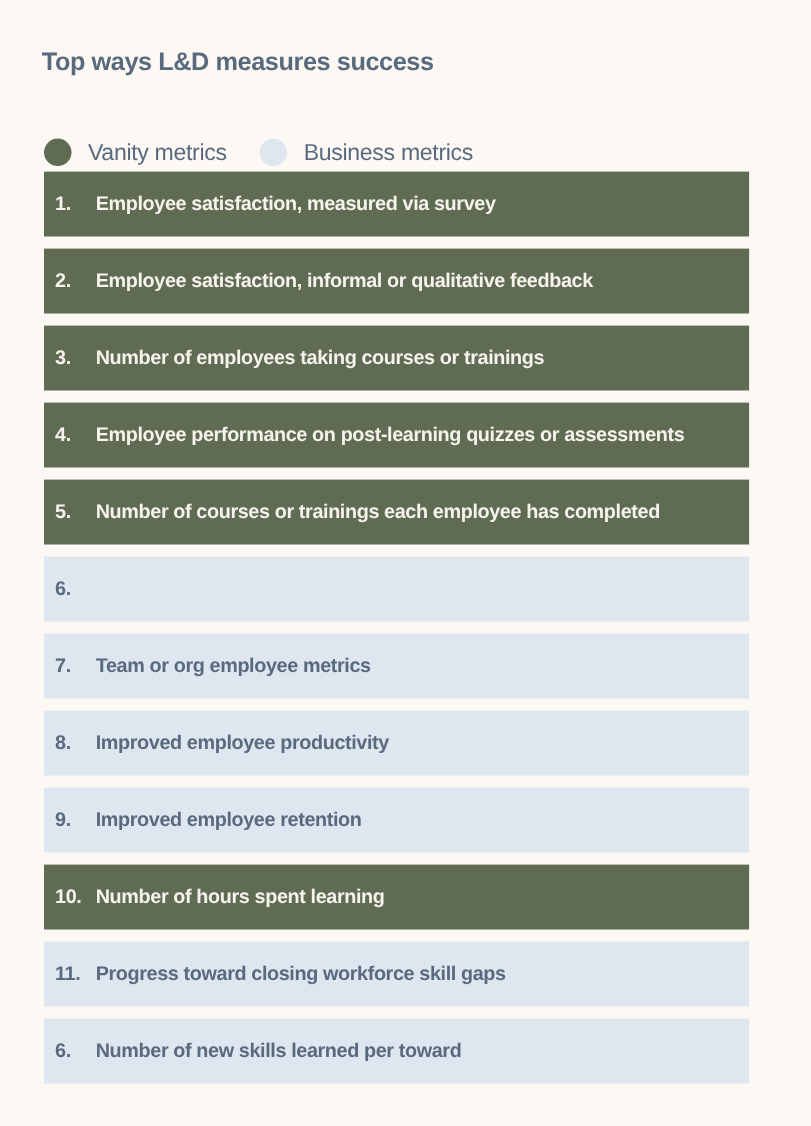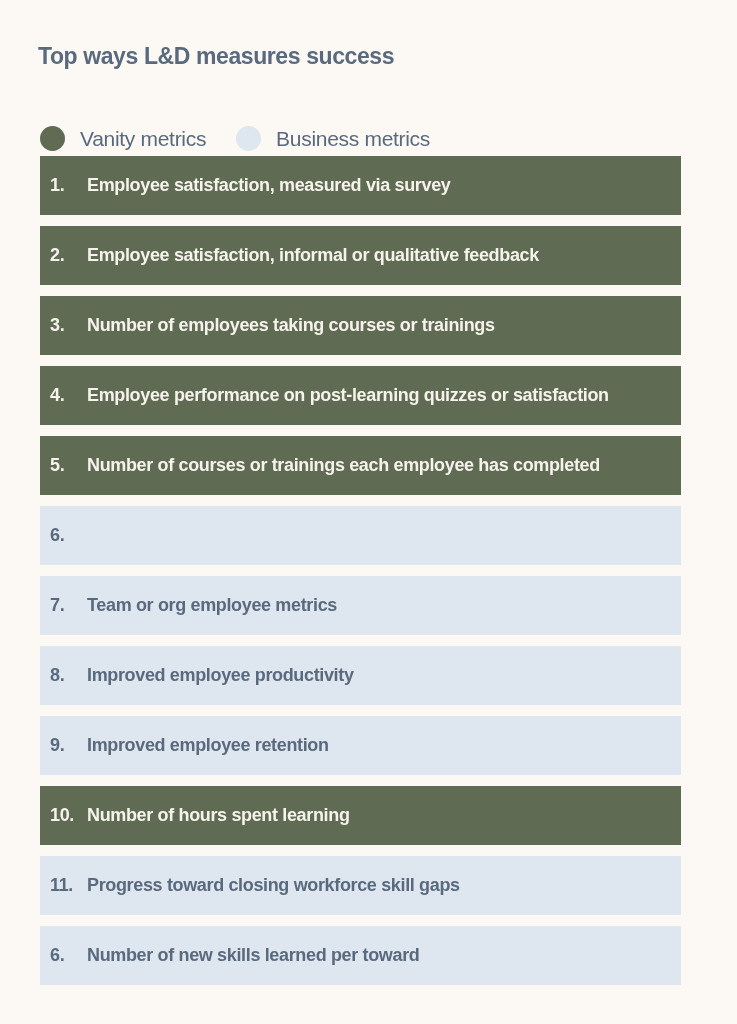--- a/index.html
+++ b/index.html
@@ -61,21 +61,21 @@
   <div class="row vanity">
       <span class="row-num">2.</span>
       <span class="row-label">Employee satisfaction, informal or qualitative feedback</span>
     </div>
   <div class="row vanity">
       <span class="row-num">3.</span>
       <span class="row-label">Number of employees taking courses or trainings</span>
     </div>
   <div class="row vanity">
       <span class="row-num">4.</span>
-      <span class="row-label">Employee performance on post-learning quizzes or satisfaction</span>
+      <span class="row-label">Employee performance on post-learning quizzes or assessments</span>
     </div>
   <div class="row vanity">
       <span class="row-num">5.</span>
       <span class="row-label">Number of courses or trainings each employee has completed</span>
     </div>
   <div class="row business">
       <span class="row-num">6.</span>
     </div>
   <div class="row business">
       <span class="row-num">7.</span>

